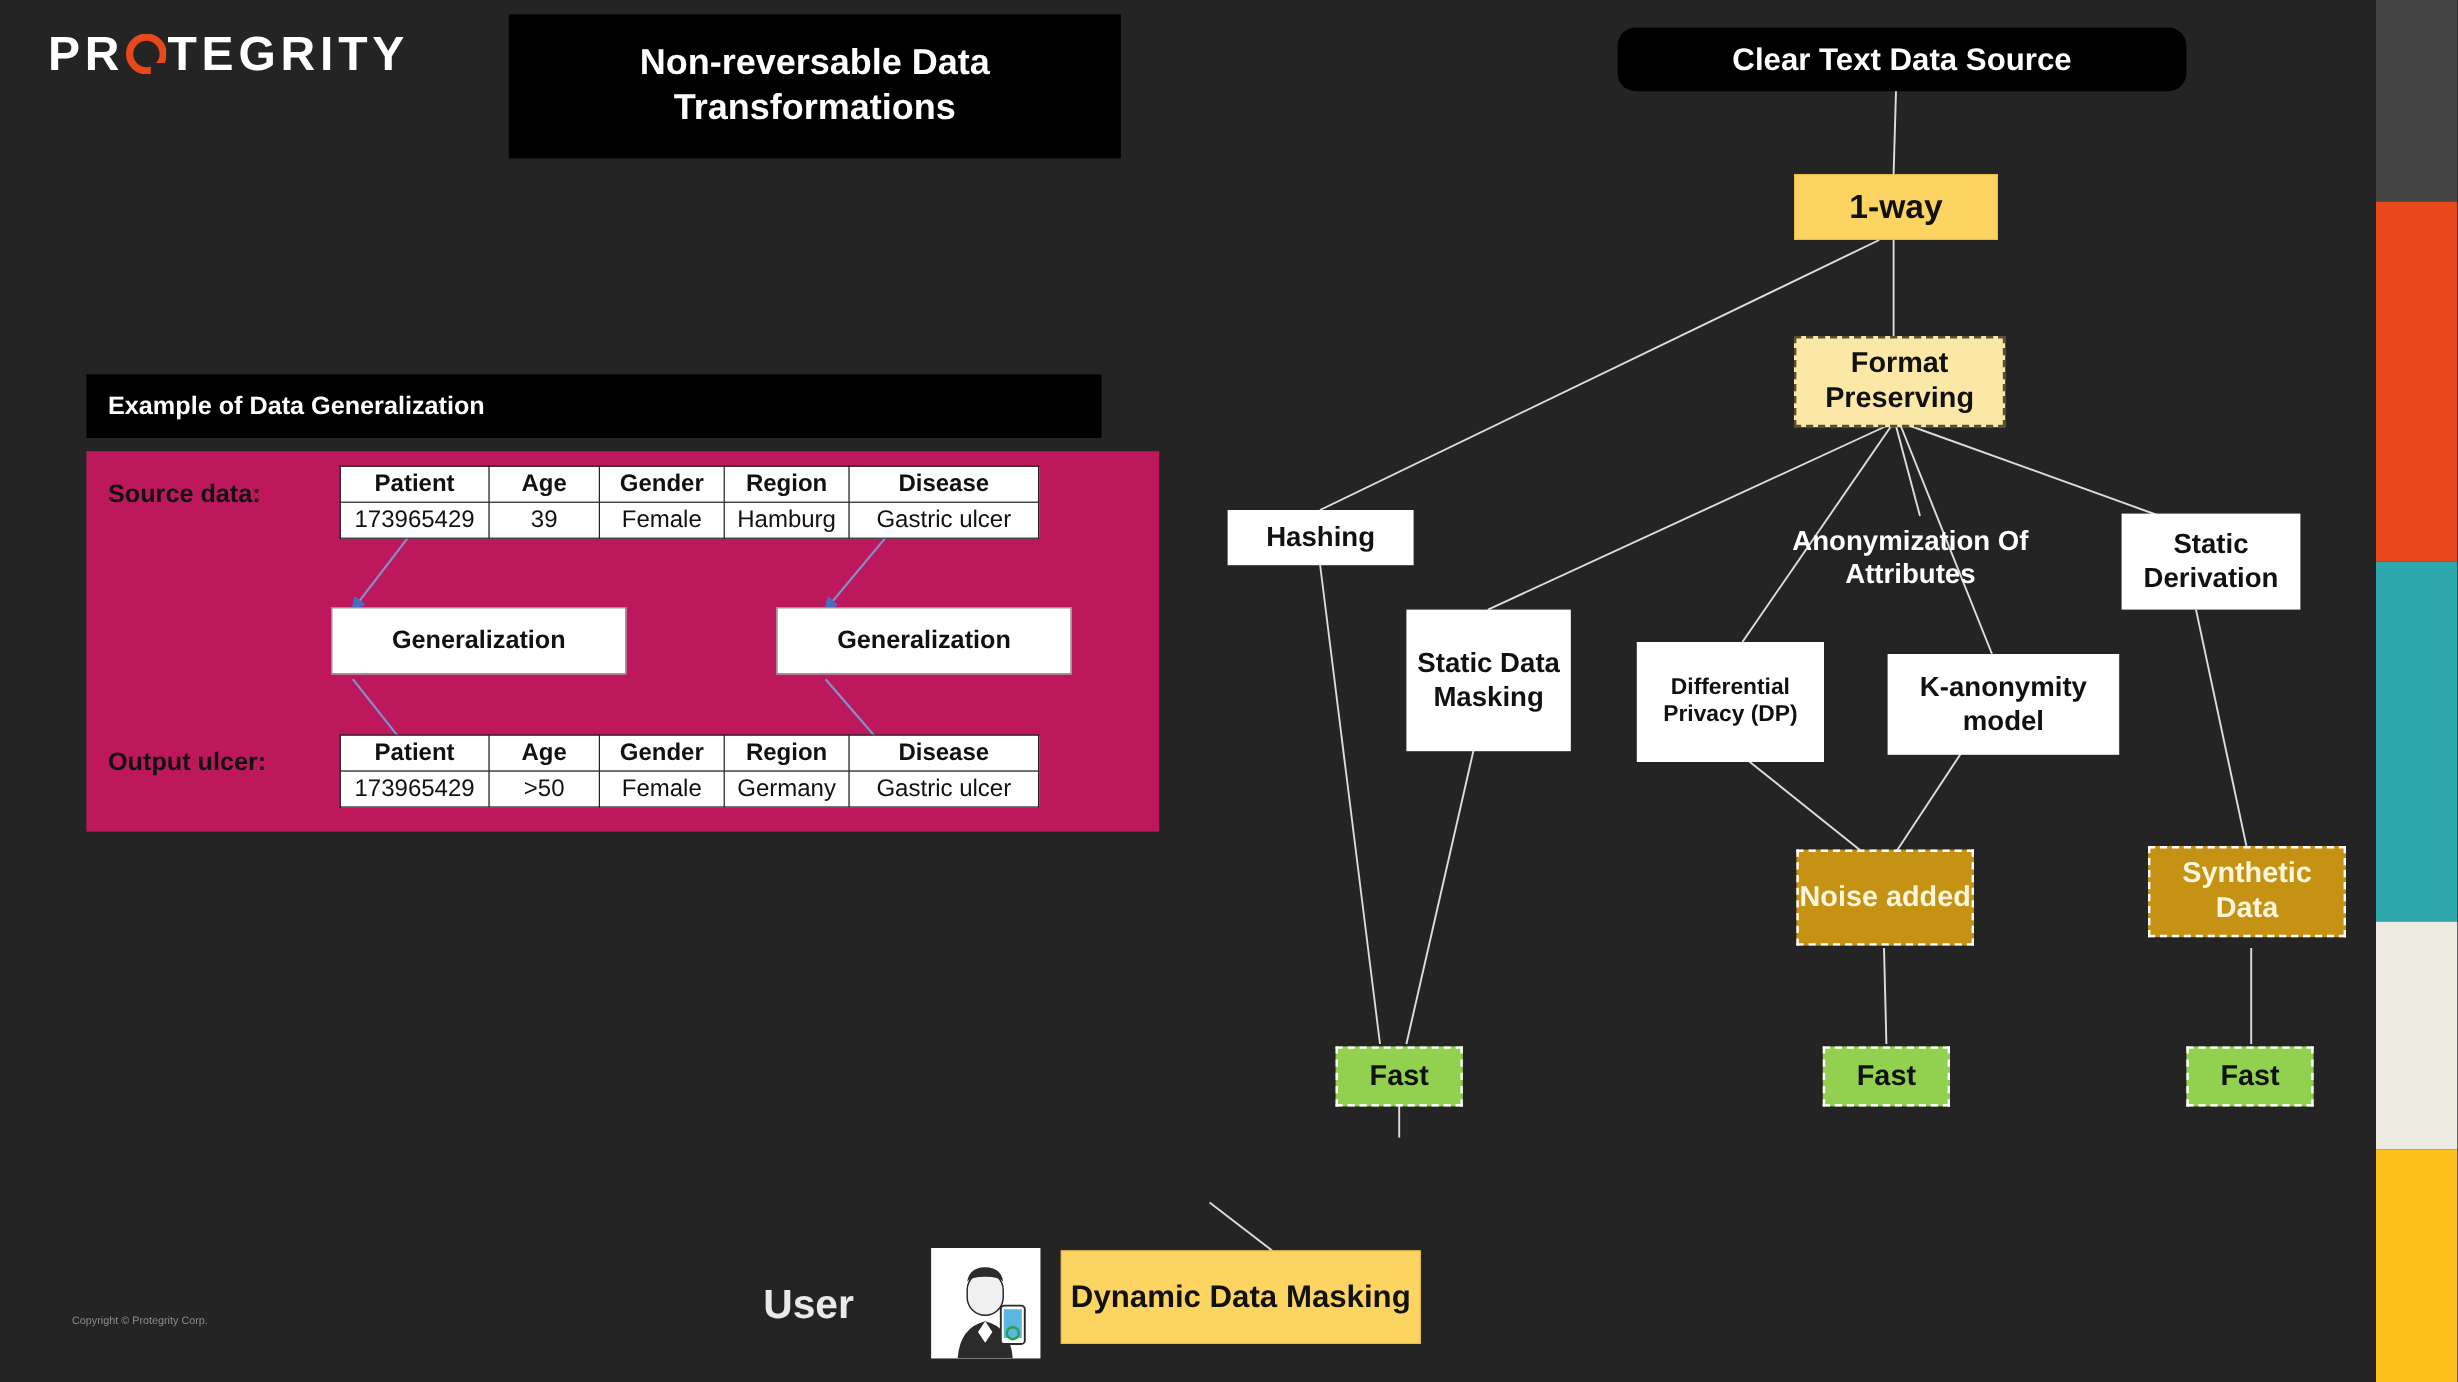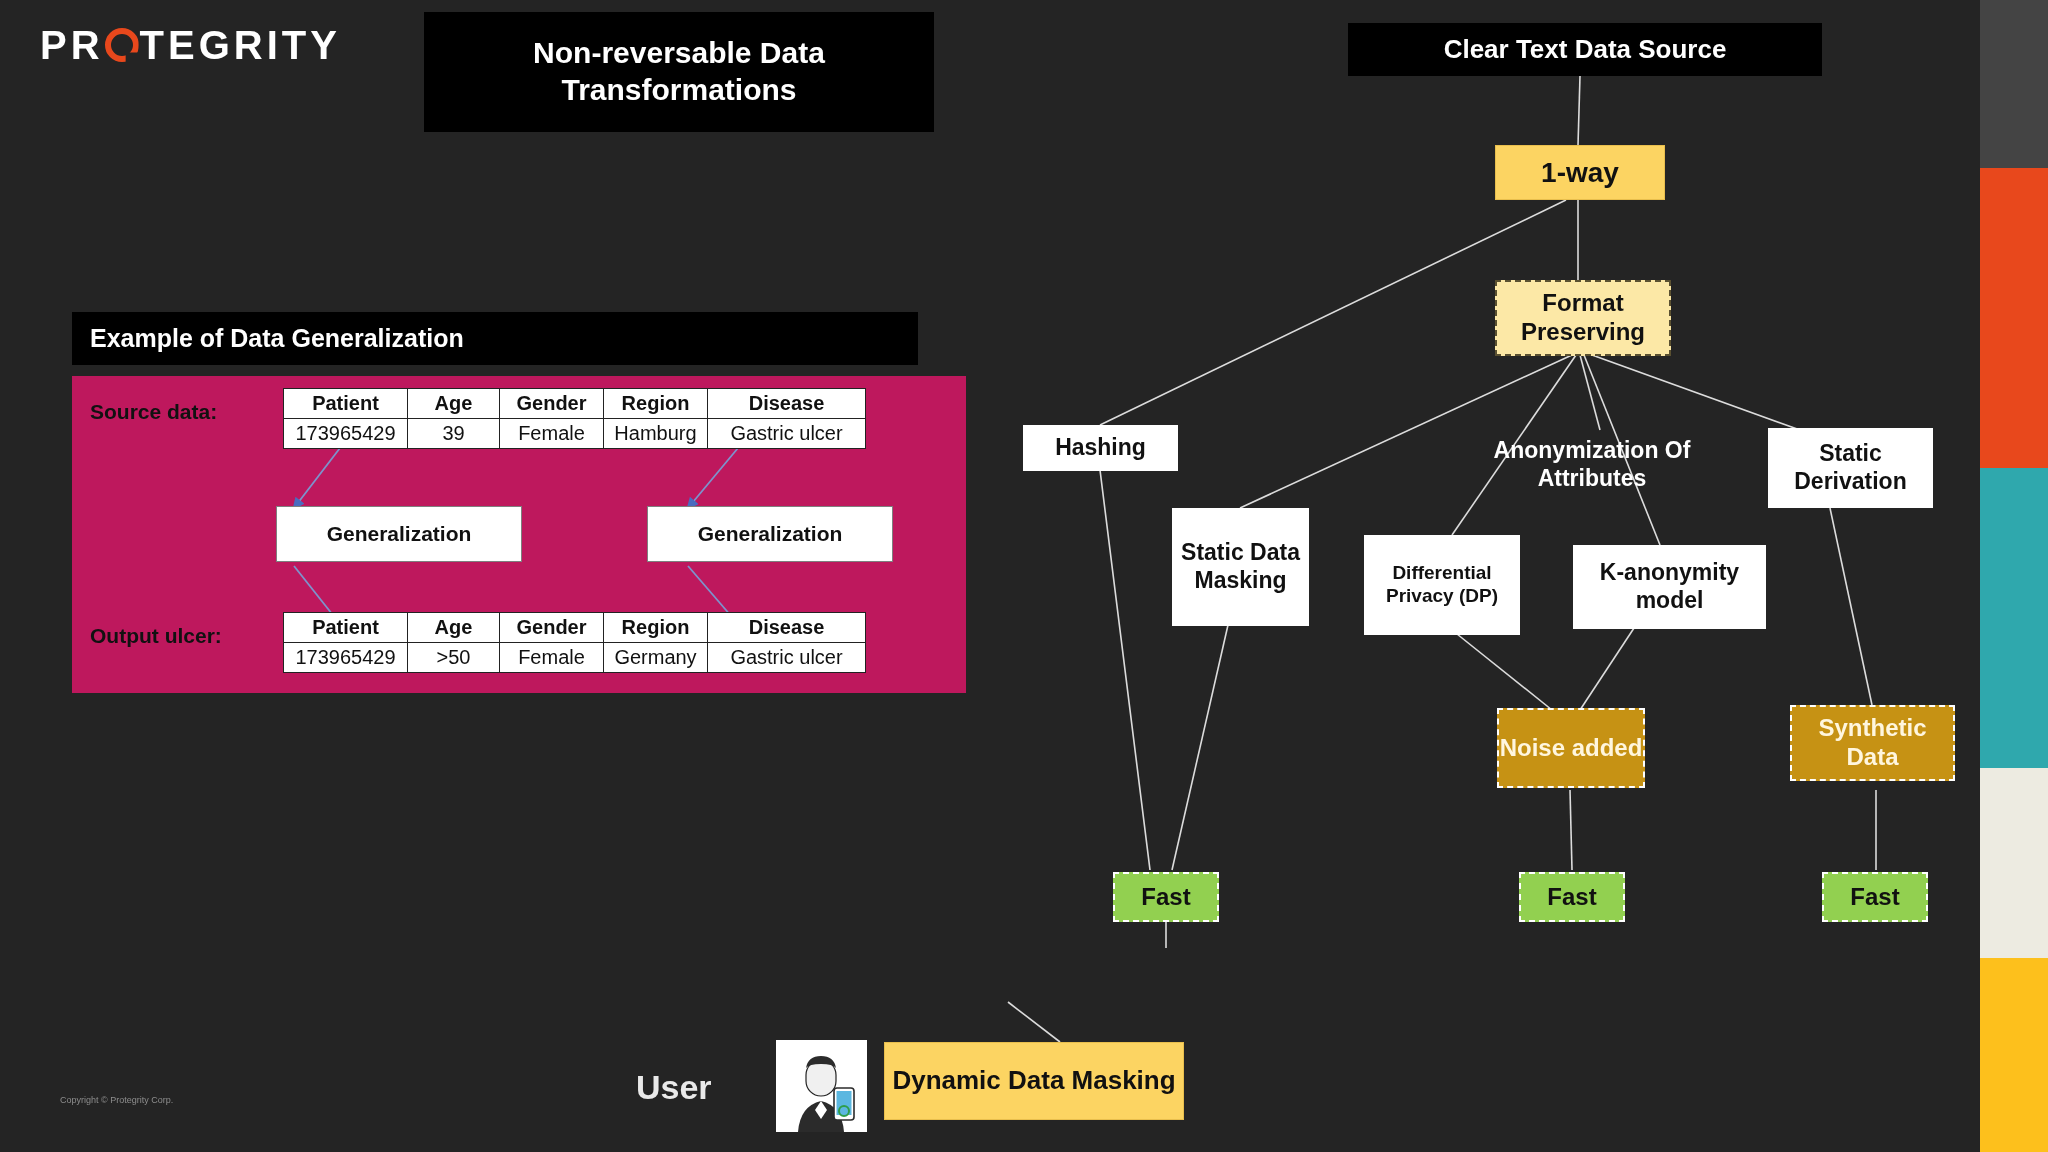--- a/index.html
+++ b/index.html
@@ -30,21 +30,21 @@
 
   
   .banner { position: absolute; background: #000000; color: #ffffff;
             display: flex; align-items: center; justify-content: center;
             text-align: center; font-weight: 700; line-height: 1.22; }
 
   
   .gen-card { position: absolute; background: #be185d; }
   .gen-head { position: absolute; background: #000000; color: #fff;
               display: flex; align-items: center; padding-left: 18px;
-              font-size: 25px; font-weight: 700; }
+              font-size: 21px; font-weight: 700; }
   .row-label { position: absolute; color: #111; font-weight: 700; font-size: 21px; }
   .mini-table { position: absolute; border-collapse: collapse; }
   .mini-table td { border: 1.5px solid #222; text-align: center;
                    font-size: 20px; color: #111; padding: 3px 8px;
                    white-space: nowrap; background: #fff; }
   .mini-table tr.hdr td { font-weight: 700; }
   .gen-box { position: absolute; background: #ffffff; border: 1.5px solid #7f7f7f;
              display: flex; align-items: center; justify-content: center;
              font-size: 21px; font-weight: 700; color: #111; }
   .gen-svg { position: absolute; left: 0; top: 0; pointer-events: none; }
@@ -128,21 +128,21 @@
   <div class="logo">
     <span class="logo-text">
         <span>PR</span>
         <span class="logo-o"></span>
         <span>TEGRITY</span>
       </span>
   </div>
 
   <div class="banner" style="left:424px; top:12px; width:510px; height:120px; font-size:30px; padding:0 18px;">Non-reversable Data Transformations</div>
 
-  <div class="banner" style="left:1348px; top:23px; width:474px; height:53px; font-size:26px;">Clear Text Data Source</div>
+  <div class="banner" style="left:1348px; top:23px; width:474px; height:53px; font-size:26px;border-radius:15px;">Clear Text Data Source</div>
 
   <div class="gen-head" style="left:72px; top:312px; width:846px; height:53px;">Example of Data Generalization</div>
 
   <div class="gen-card" style="left:72px; top:376px; width:894px; height:317px;">
 
     <svg class="gen-svg" width="894" height="317" viewBox="0 0 894 317">
       <defs>
         <marker id="ar" markerWidth="7" markerHeight="7" refX="5.5" refY="3.2" orient="auto">
           <path d="M0,0 L7,3.2 L0,6.4 z" fill="#4a6bbf"></path>
         </marker>
@@ -209,21 +209,21 @@
   <div class="node node-white" style="left:1023px; top:425px; width:155px; height:46px; font-size:23px;">Hashing</div>
 
   <div class="node node-white" style="left:1172px; top:508px; width:137px; height:118px; font-size:23px; padding:0 6px;">Static Data Masking</div>
 
   <div class="node node-plain" style="left:1472px; top:434px; width:240px; height:62px; font-size:23px;">Anonymization Of Attributes</div>
 
   <div class="node node-white" style="left:1364px; top:535px; width:156px; height:100px; font-size:19px; padding:16px 6px;">Differential Privacy (DP)</div>
 
   <div class="node node-white" style="left:1573px; top:545px; width:193px; height:84px; font-size:23px; padding:0 6px;">K-anonymity model</div>
 
-  <div class="node node-white" style="left:1768px; top:428px; width:165px; height:80px; font-size:23px; padding:0 6px;">Static Derivation</div>
+  <div class="node node-white" style="left:1768px; top:428px; width:149px; height:80px; font-size:23px; padding:0 6px;">Static Derivation</div>
 
   <div class="node node-gold" style="left:1497px; top:708px; width:148px; height:80px; font-size:24px;">Noise added</div>
 
   <div class="node node-gold" style="left:1790px; top:705px; width:165px; height:76px; font-size:24px;">Synthetic Data</div>
 
   <div class="node node-green" style="left:1113px; top:872px; width:106px; height:50px; font-size:24px;">Fast</div>
   <div class="node node-green" style="left:1519px; top:872px; width:106px; height:50px; font-size:24px;">Fast</div>
   <div class="node node-green" style="left:1822px; top:872px; width:106px; height:50px; font-size:24px;">Fast</div>
 
 

